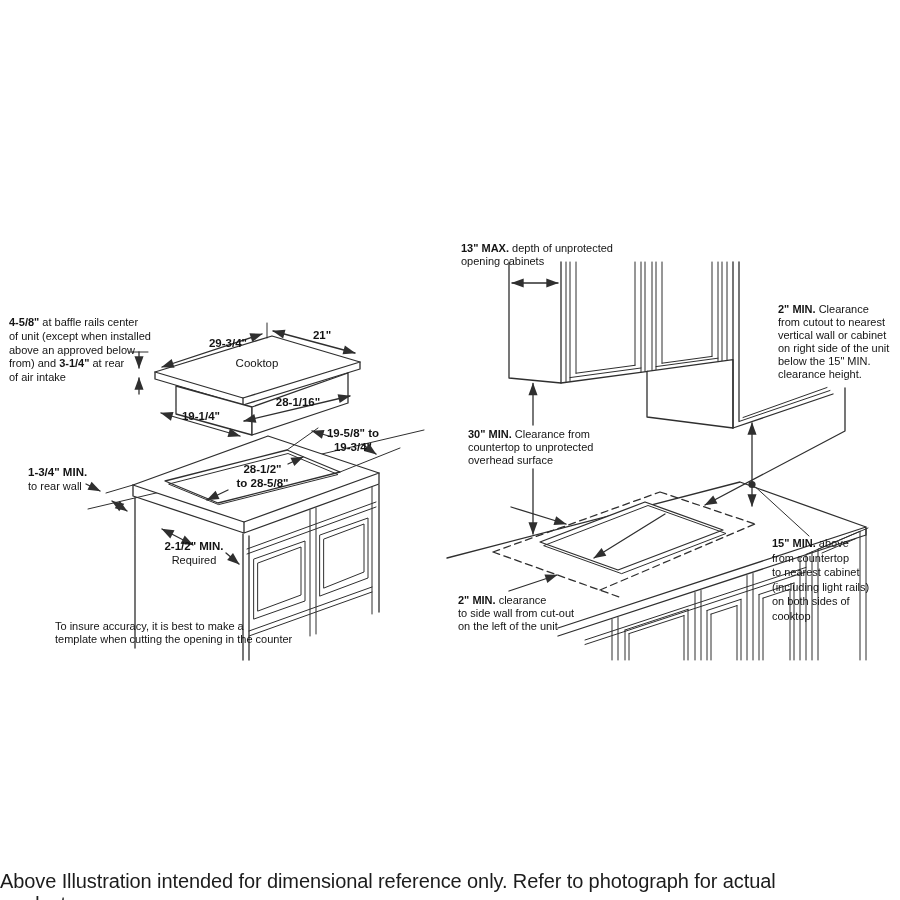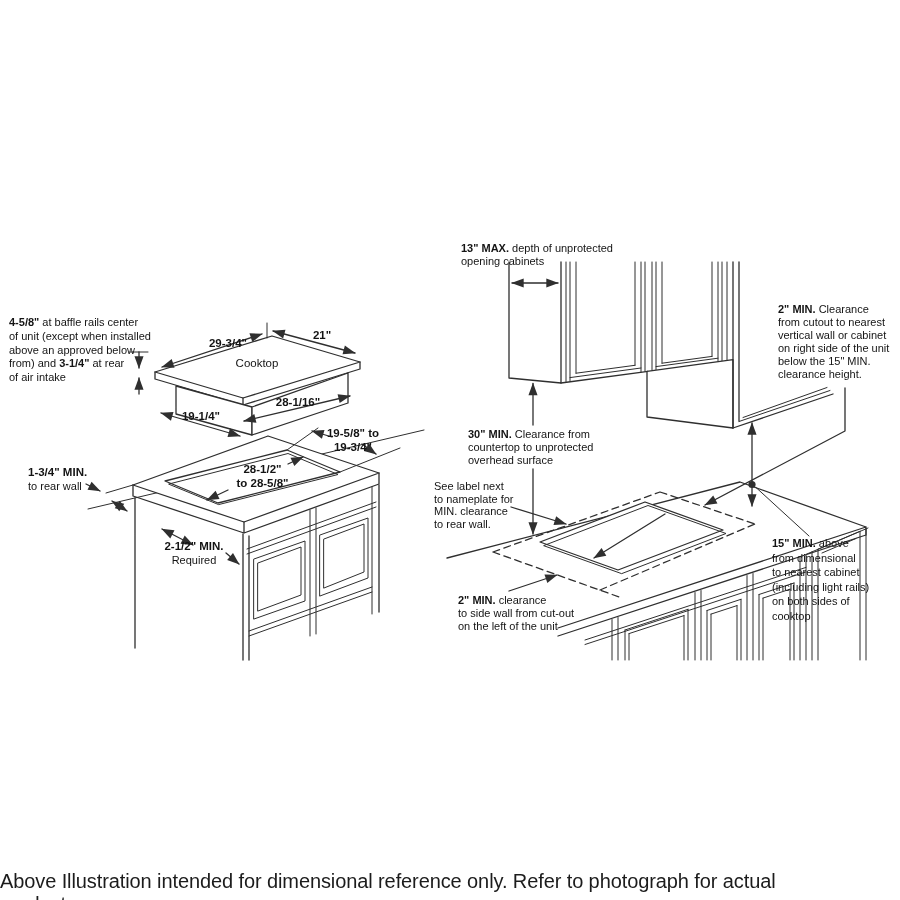--- a/index.html
+++ b/index.html
@@ -162,47 +162,45 @@
   <div>to 28-5/8"</div>
 </div>
 <div class="lbl" style="left:28px;top:466px;">
   <div style="font-weight:bold;font-size:11.5px;">1-3/4" MIN.</div>
   <div>to rear wall</div>
 </div>
 <div class="lbl ctr" style="left:148px;top:540px;width:92px;">
   <div style="font-weight:bold;font-size:11.5px;">2-1/2" MIN.</div>
   <div>Required</div>
 </div>
+<div class="lbl lh13" style="left:55px;top:620px;">
+  <div>To insure accuracy, it is best to make a</div>
+  <div>template when cutting the opening in the counter</div>
+</div>
 
 <div class="lbl lh13" style="left:461px;top:242px;">
   <div><span class="b">13" MAX.</span><span> depth of unprotected</span></div>
   <div><span>opening cabinets</span></div>
 </div>
 <div class="lbl lh129" style="left:778px;top:303px;">
   <div><span class="b">2" MIN.</span><span> Clearance</span></div>
   <div><span>from cutout to nearest</span></div>
   <div><span>vertical wall or cabinet</span></div>
   <div><span>on right side of the unit</span></div>
   <div><span>below the 15" MIN.</span></div>
   <div><span>clearance height.</span></div>
 </div>
 <div class="lbl lh13" style="left:468px;top:428px;">
   <div><span class="b">30" MIN.</span><span> Clearance from</span></div>
   <div><span>countertop to unprotected</span></div>
   <div><span>overhead surface</span></div>
 </div>
-<div class="lbl lh127" style="left:434px;top:480px;">
-  <div><span>See label next</span></div>
-  <div><span>to nameplate for</span></div>
-  <div><span>MIN. clearance</span></div>
-  <div><span>to rear wall.</span></div>
-</div>
 <div class="lbl lh146" style="left:772px;top:536px;">
   <div><span class="b">15" MIN.</span><span> above</span></div>
-  <div><span>from dimensional</span></div>
+  <div><span>from countertop</span></div>
   <div><span>to nearest cabinet</span></div>
   <div><span>(including light rails)</span></div>
   <div><span>on both sides of</span></div>
   <div><span>cooktop</span></div>
 </div>
 <div class="lbl lh132" style="left:458px;top:594px;">
   <div><span class="b">2" MIN.</span><span> clearance</span></div>
   <div><span>to side wall from cut-out</span></div>
   <div><span>on the left of the unit</span></div>
 </div>

